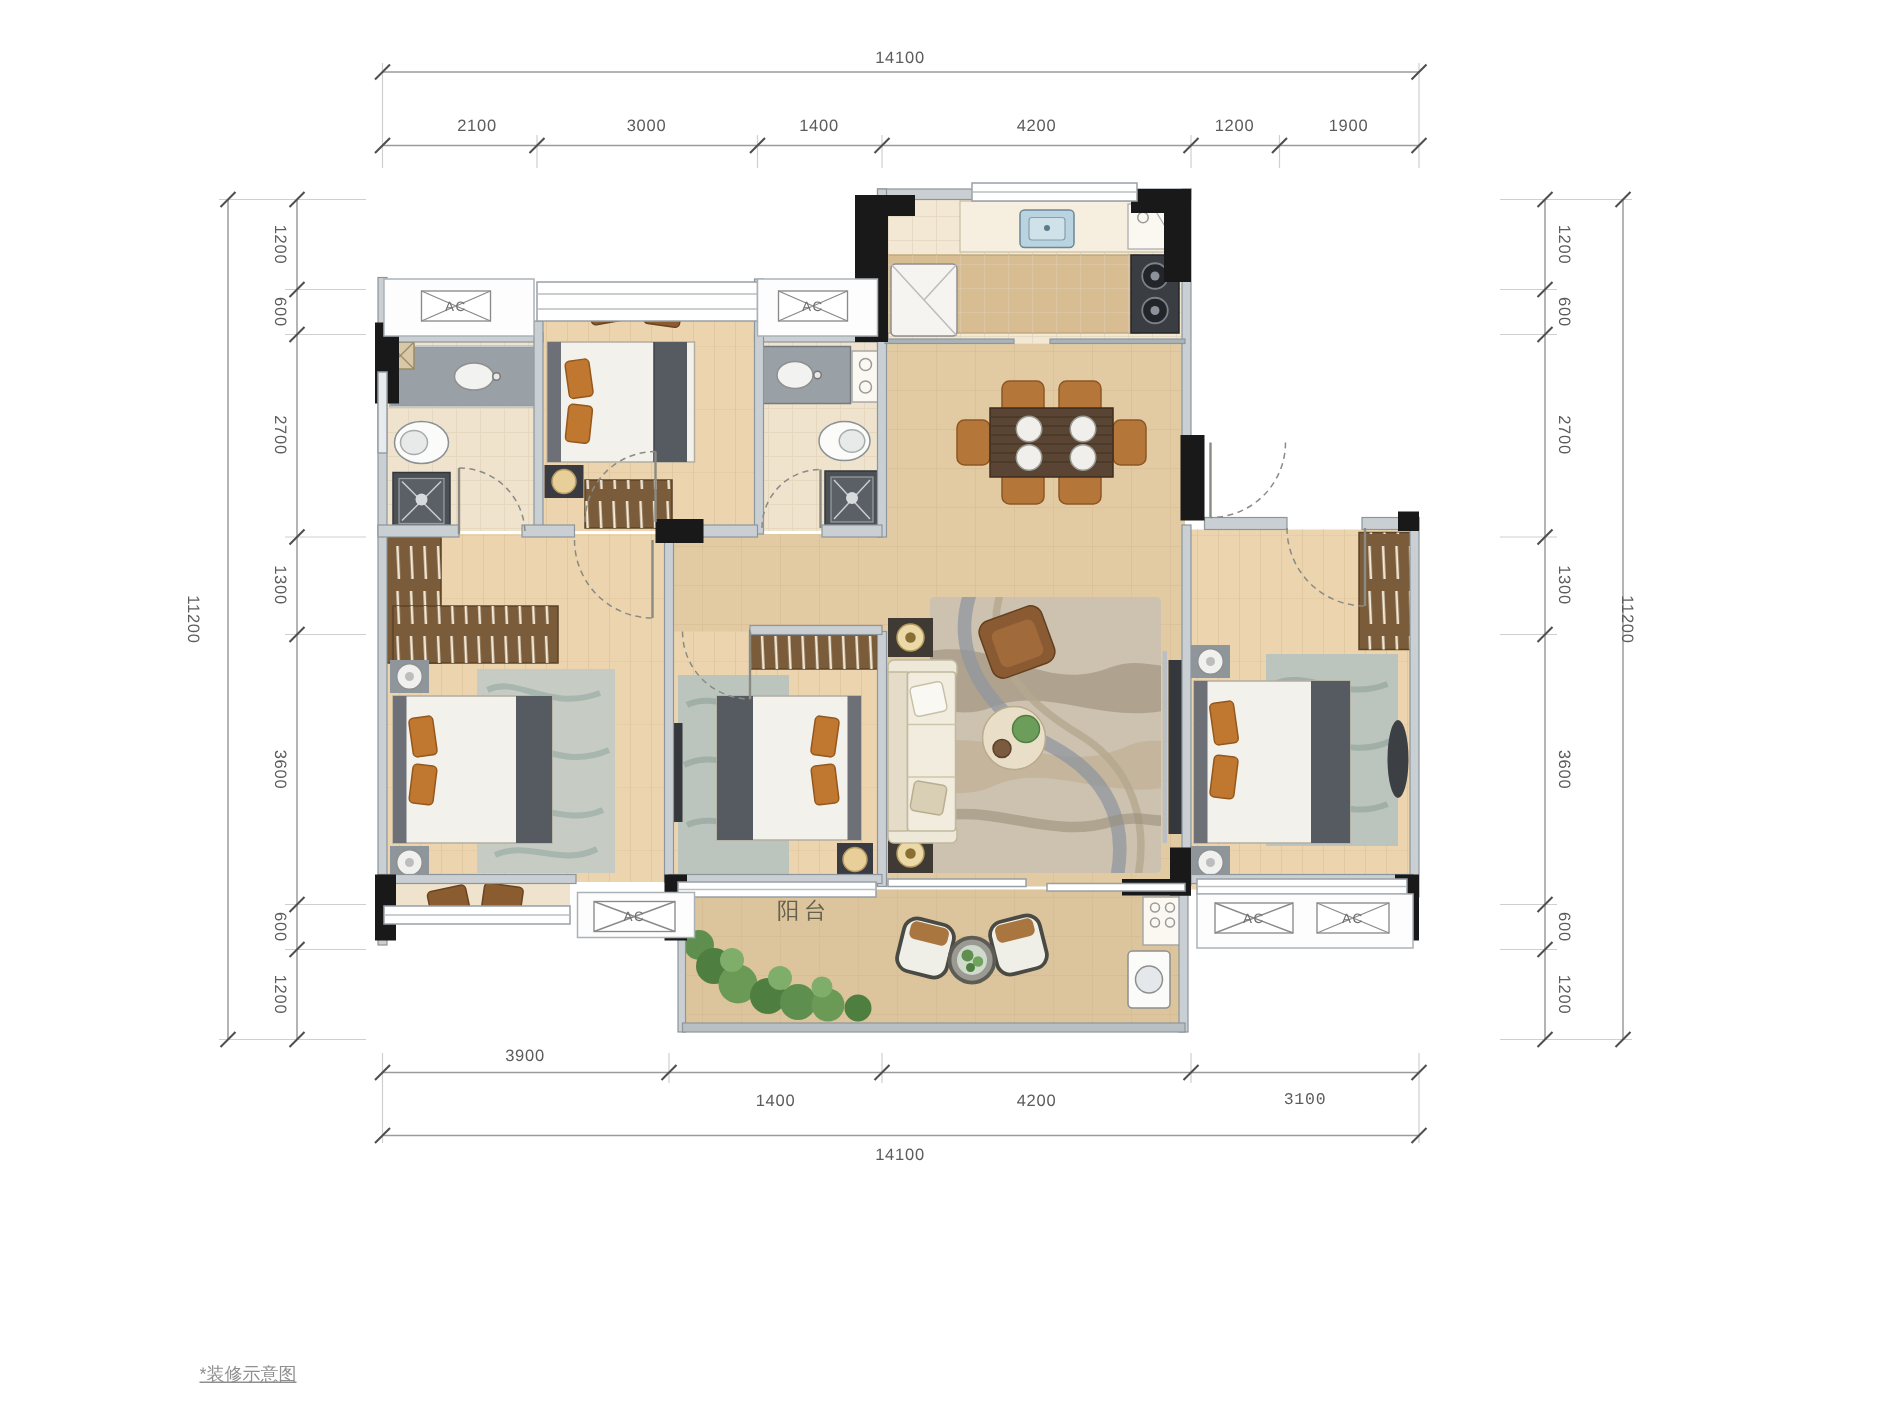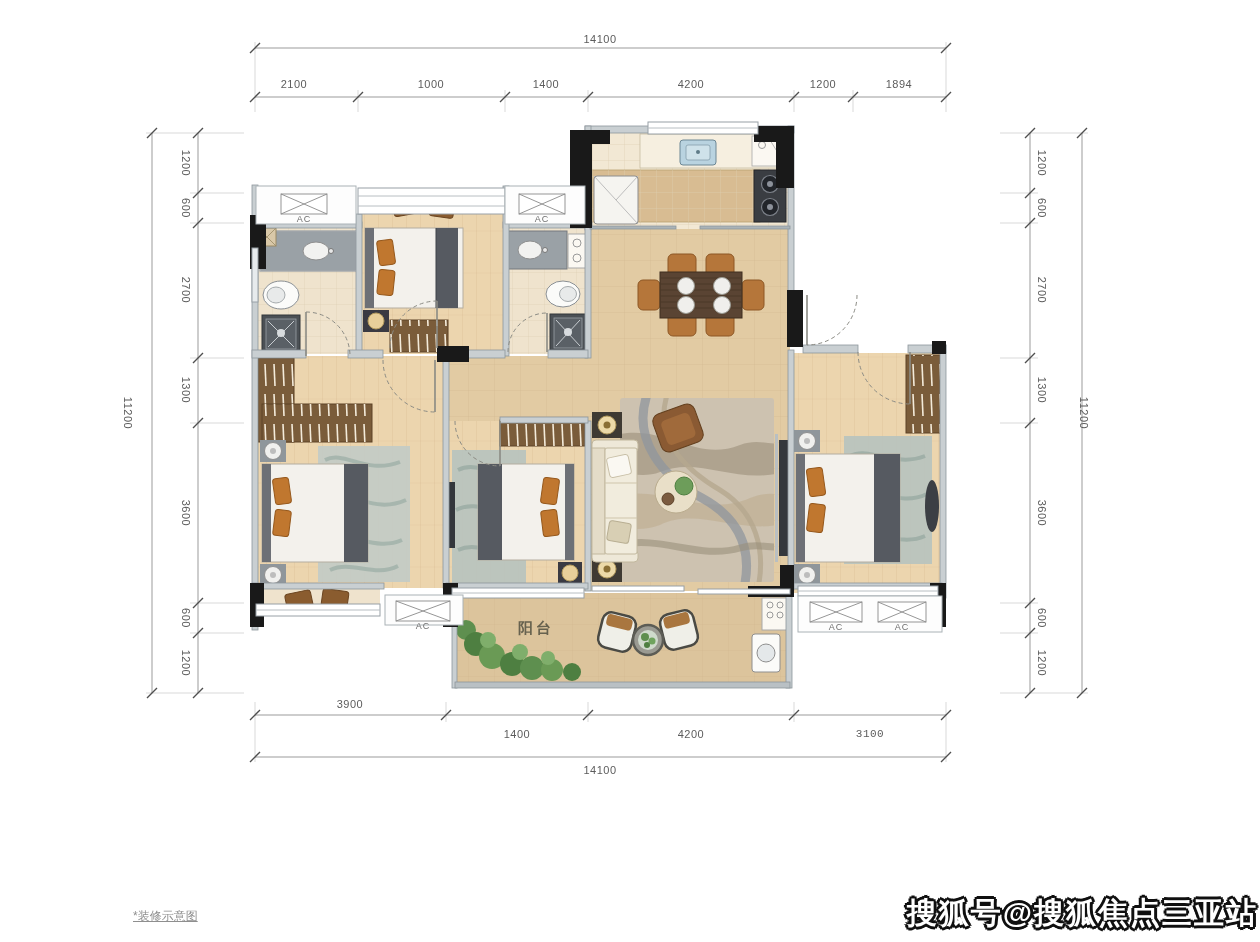--- a/index.html
+++ b/index.html
@@ -3,21 +3,21 @@
 <meta charset="utf-8">
 <style>
   html,body{margin:0;padding:0;background:#ffffff;}
   #stage{position:relative;width:1260px;height:942px;background:#fff;overflow:hidden;
          font-family:"Liberation Sans",sans-serif;}
   svg{position:absolute;left:0;top:0;}
   .dim{position:absolute;font-size:11px;color:#5c5c5c;letter-spacing:.5px;text-align:center;
        width:48px;transform:translate(-50%,-50%);white-space:nowrap;}
   .dim.rot{transform:translate(-50%,-50%) rotate(90deg);}
   .ac-label{position:absolute;font-size:9px;color:#6f6f6f;letter-spacing:1px;width:40px;
-       text-align:center;transform:translate(-50%,-50%);margin-top:15px;}
+       text-align:center;transform:translate(-50%,-50%);}
   .room-label{position:absolute;font-size:15px;color:#67624f;letter-spacing:3px;}
   .footnote{position:absolute;left:133px;top:908px;font-size:12px;color:#8f8f8f;text-decoration:underline;}
   .watermark{position:absolute;right:2px;top:893px;font-size:30px;font-weight:700;color:#fff;
        letter-spacing:2px;white-space:nowrap;
        text-shadow:2px 2px 0 #101010,-2px -2px 0 #101010,2px -2px 0 #101010,-2px 2px 0 #101010,
                    0 3px 0 #101010,3px 0 0 #101010,0 -3px 0 #101010,-3px 0 0 #101010;}
 </style>
 </head>
 <body>
 
@@ -397,26 +397,26 @@
       <path d="M250 762 L260 752 M941 762 L951 752"></path>
       <path d="M147 138 L157 128 M147 698 L157 688"></path>
       <path d="M193 138 L203 128 M193 198 L203 188 M193 228 L203 218 M193 363 L203 353 M193 428 L203 418 M193 608 L203 598 M193 638 L203 628 M193 698 L203 688"></path>
       <path d="M1025 138 L1035 128 M1025 198 L1035 188 M1025 228 L1035 218 M1025 363 L1035 353 M1025 428 L1035 418 M1025 608 L1035 598 M1025 638 L1035 628 M1025 698 L1035 688"></path>
       <path d="M1077 138 L1087 128 M1077 698 L1087 688"></path>
     </g>
   </g>
 </svg>
 
 <div class="dim" style="left:600px;top:39px;">14100</div>
-<div class="dim" style="left:294px;top:84px;">2100</div>
-<div class="dim" style="left:431px;top:84px;">1000</div>
+<div class="dim" style="left:318px;top:84px;">2100</div>
+<div class="dim" style="left:431px;top:84px;">3000</div>
 <div class="dim" style="left:546px;top:84px;">1400</div>
 <div class="dim" style="left:691px;top:84px;">4200</div>
 <div class="dim" style="left:823px;top:84px;">1200</div>
-<div class="dim" style="left:899px;top:84px;">1894</div>
+<div class="dim" style="left:899px;top:84px;">1900</div>
 
 <div class="dim" style="left:350px;top:704px;">3900</div>
 <div class="dim" style="left:517px;top:734px;">1400</div>
 <div class="dim" style="left:691px;top:734px;">4200</div>
 <div class="dim" style="left:870px;top:734px;font-family:Liberation Mono, monospace;">3100</div>
 <div class="dim" style="left:600px;top:770px;">14100</div>
 
 <div class="dim rot" style="left:128px;top:413px;">11200</div>
 <div class="dim rot" style="left:186px;top:163px;">1200</div>
 <div class="dim rot" style="left:186px;top:208px;">600</div>
@@ -434,18 +434,17 @@
 <div class="dim rot" style="left:1042px;top:513px;">3600</div>
 <div class="dim rot" style="left:1042px;top:618px;">600</div>
 <div class="dim rot" style="left:1042px;top:663px;">1200</div>
 
 <div class="ac-label" style="left:304px;top:204px;">AC</div>
 <div class="ac-label" style="left:542px;top:204px;">AC</div>
 <div class="ac-label" style="left:423px;top:611px;">AC</div>
 <div class="ac-label" style="left:836px;top:612px;">AC</div>
 <div class="ac-label" style="left:902px;top:612px;">AC</div>
 
-<div class="room-label" style="left:518px;top:619px;font-weight:bold;">阳台</div>
+<div class="room-label" style="left:518px;top:598px;">阳台</div>
 
 <div class="footnote">*装修示意图</div>
-<div class="watermark">搜狐号@搜狐焦点三亚站</div>
 
 </div>
 
 </body></html>

